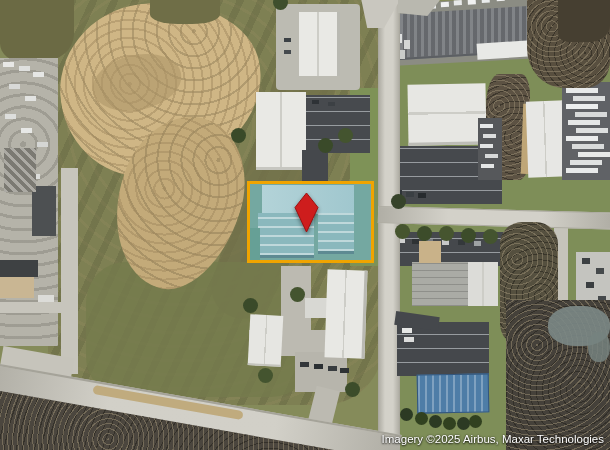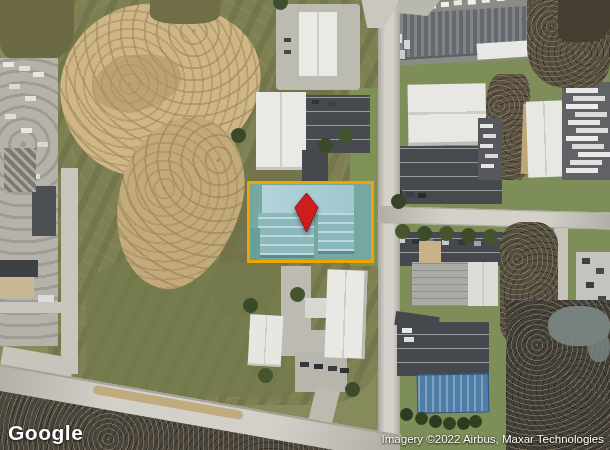--- a/index.html
+++ b/index.html
@@ -129,15 +129,14 @@
   <div class="a" id="parcel">
     <div class="a" style="left:12px;top:1px;width:92px;height:29px;background:linear-gradient(90deg,#b3d3d8,#a0c7ce);"></div>
     <div class="a" style="left:8px;top:29px;width:56px;height:42px;background:#8ab8bd;background-image:repeating-linear-gradient(0deg, rgba(255,255,255,.45) 0 2px, transparent 2px 9px);border-bottom:3px solid #5d8a92;"></div>
     <div class="a" style="left:68px;top:29px;width:36px;height:38px;background:#8ab8bd;background-image:repeating-linear-gradient(0deg, rgba(255,255,255,.45) 0 2px, transparent 2px 9px);border-bottom:3px solid #5d8a92;"></div>
     <div class="a" style="left:0;top:44px;width:10px;height:32px;background:#66a096;"></div>
   </div>
   <svg class="a" id="marker" width="25" height="41" viewBox="0 0 25 41">
     <polygon points="12.5,1 24,15.5 12.5,40 1,15.5" fill="#CE1D1D" stroke="#9E1010" stroke-width="1"></polygon>
   </svg>
 
-  <div class="a" id="google-logo">Google</div>
-  <div class="a" id="attribution">Imagery ©2022 Airbus, Maxar Technologies</div>
+  <div class="a" id="attribution">Imagery ©2025 Airbus, Maxar Technologies</div>
 </div>
 
 </body></html>

